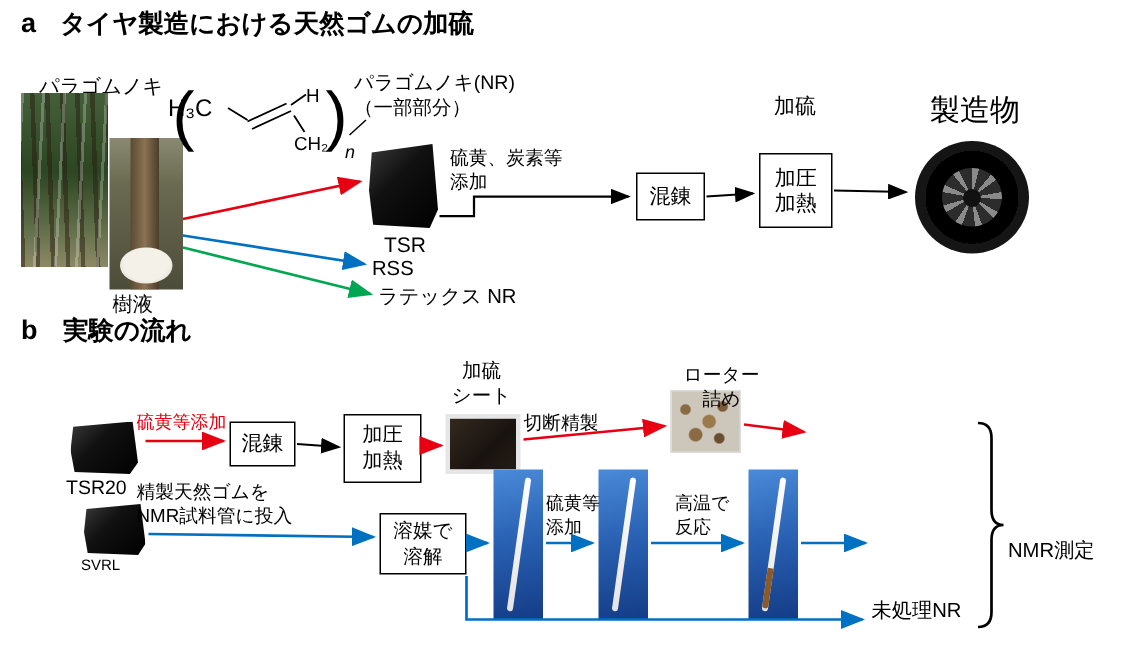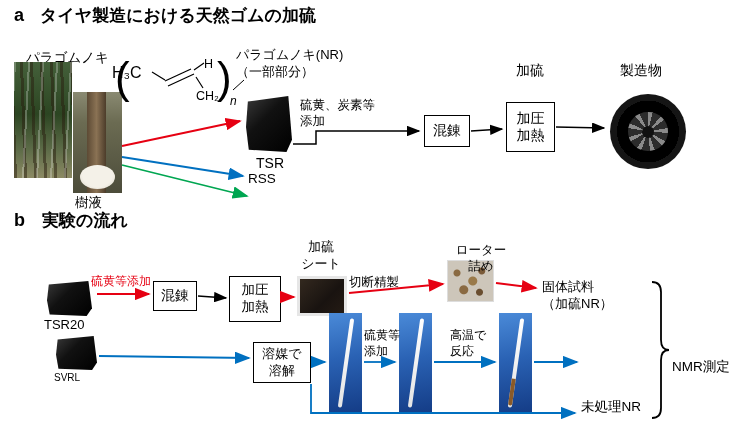--- a/index.html
+++ b/index.html
@@ -62,28 +62,29 @@
   <div class="lbl" style="left:112px;top:63px;font-size:16px">H₃C</div>
   <div class="lbl" style="left:204px;top:56px;font-size:12.5px">H</div>
   <div class="lbl" style="left:196px;top:88px;font-size:12.5px">CH₂</div>
   <div class="lbl" style="left:230px;top:94px;font-size:12px;font-style:italic">n</div>
 
   <div class="lbl" style="left:236px;top:47px;font-size:13px">パラゴムノキ(NR)
 （一部部分）</div>
   <div class="photo photo-rubber" style="left:246px;top:96px;width:46px;height:56px"></div>
   <div class="lbl" style="left:256px;top:154px;font-size:14px">TSR</div>
   <div class="lbl" style="left:248px;top:170px;font-size:13.5px">RSS</div>
+  <div class="lbl" style="left:252px;top:189px;font-size:13.5px">ラテックス NR</div>
   <div class="lbl" style="left:300px;top:97px;font-size:12.5px">硫黄、炭素等
 添加</div>
 
   <div class="box" style="left:424px;top:115px;width:46px;height:32px">混錬</div>
   <div class="box" style="left:506px;top:102px;width:49px;height:50px">加圧
 加熱</div>
   <div class="lbl" style="left:516px;top:61px;font-size:14px">加硫</div>
-  <div class="lbl" style="left:620px;top:61px;font-size:14px">製造物</div>
+  <div class="lbl" style="left:620px;top:61px;font-size:20px">製造物</div>
 
   <div class="tire" style="left:610px;top:94px;width:76px;height:75px">
     <div class="tire-rim"></div>
     <div class="tire-hub"></div>
   </div>
 
   <div class="lbl bold" style="left:14px;top:209px;font-size:18px">b</div>
   <div class="lbl bold" style="left:42px;top:210px;font-size:17px">実験の流れ</div>
 
   <div class="photo photo-rubber" style="left:47px;top:281px;width:45px;height:35px"></div>
@@ -108,22 +109,22 @@
 
   <div class="lbl red" style="left:91px;top:274px;font-size:12px">硫黄等添加</div>
   <div class="box" style="left:153px;top:281px;width:44px;height:30px">混錬</div>
   <div class="box" style="left:229px;top:276px;width:52px;height:46px;font-size:13.5px">加圧
 加熱</div>
   <div class="lbl center" style="left:293px;top:239px;width:56px;font-size:13px">加硫
 シート</div>
   <div class="lbl" style="left:349px;top:274px;font-size:12.5px">切断精製</div>
   <div class="lbl center" style="left:450px;top:242px;width:62px;font-size:12.5px">ローター
 詰め</div>
-  <div class="lbl" style="left:542px;top:279px;font-size:13px">固体試料
-（加硫NR）</div>
+  <div class="lbl" style="left:91px;top:320px;font-size:12.5px">精製天然ゴムを
+NMR試料管に投入</div>
   <div class="box" style="left:253px;top:342px;width:58px;height:41px;font-size:13px">溶媒で
 溶解</div>
   <div class="lbl" style="left:364px;top:328px;font-size:12px">硫黄等
 添加</div>
   <div class="lbl" style="left:450px;top:328px;font-size:12px">高温で
 反応</div>
   <div class="lbl" style="left:581px;top:398px;font-size:13.5px">未処理NR</div>
   <div class="lbl" style="left:672px;top:358px;font-size:13.5px">NMR測定</div>
 
   <svg id="overlay" viewBox="0 0 750 436" xmlns="http://www.w3.org/2000/svg">

